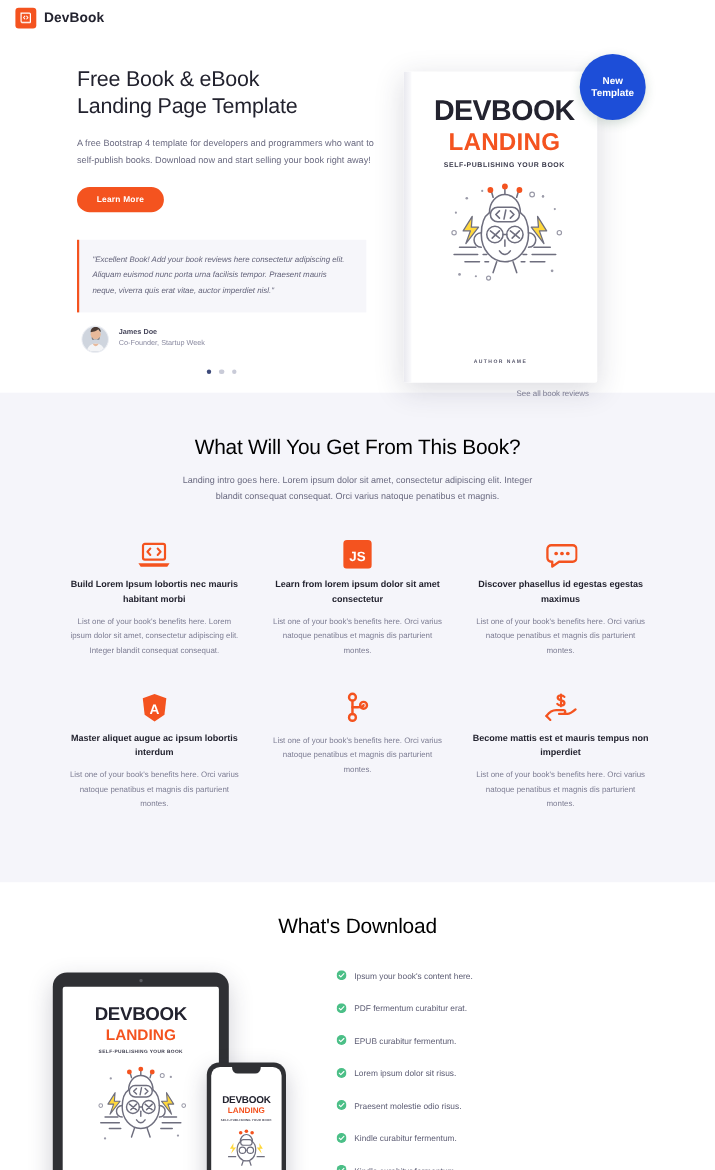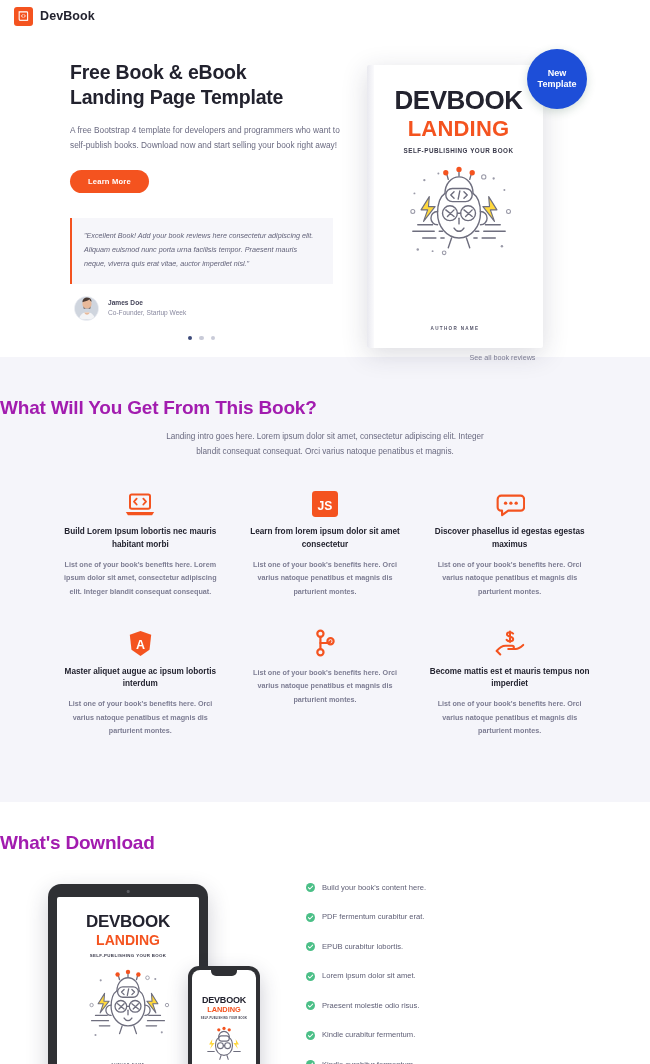--- a/index.html
+++ b/index.html
@@ -20,21 +20,21 @@
     width:19px; height:19px; border-radius:3px; background:#f4531f;
     display:flex; align-items:center; justify-content:center; position:relative;
   }
   .brand-logo svg { display:block; }
   .brand-name { font-size:12.5px; font-weight:bold; letter-spacing:.1px; color:#23232f; }
 
   
   .hero { display:flex; padding:28px 0 0 0; position:relative; height:325px; }
   .hero-left { width:355px; padding-left:70px; padding-right:14px; }
   .hero-title {
-    font-size:19.5px; font-weight:bold; line-height:1.28; color:#22222e;
+    font-size:19.5px; font-weight:normal; line-height:1.28; color:#22222e;
     letter-spacing:-.2px;
   }
   .hero-sub { margin-top:13px; font-size:8.3px; line-height:1.85; color:#6a6a80; max-width:272px; }
   .btn-primary {
     display:inline-block; margin-top:16px; background:#f4531f; color:#fff;
     font-size:7.6px; font-weight:bold; padding:7px 18px; border-radius:40px;
     border:none; cursor:pointer; letter-spacing:.2px;
   }
   .quote-wrap { margin-top:25px; }
   .quote {
@@ -76,28 +76,28 @@
     position:absolute; right:-44px; top:-16px; width:60px; height:60px; border-radius:50%;
     background:#1d4ed8; color:#fff; display:flex; align-items:center; justify-content:center;
     text-align:center; font-size:9px; font-weight:bold; line-height:1.25; z-index:3;
     box-shadow:0 3px 10px rgba(40,90,60,.2);
   }
   .reviews-link { position:absolute; left:0; right:0; top:293px; text-align:center;
     font-size:7.2px; color:#7b7b91; text-decoration:none; }
 
   
   .features { background:#f5f5fa; padding:40px 0 38px; }
-  .sec-title { font-size:19px; font-weight:bold; color:#a21caf; letter-spacing:-.2px; }
+  .sec-title { text-align:center; font-size:19px; font-weight:normal; color:#000000; letter-spacing:-.2px; }
   .sec-sub { text-align:center; font-size:8.2px; line-height:1.85; color:#6a6a80;
     margin:10px auto 0; max-width:330px; }
   .grid { display:flex; flex-wrap:wrap; padding:0 48px; margin-top:26px; }
   .card { width:33.333%; padding:0 12px; margin-bottom:27px; text-align:center; }
   .card-ico { height:32px; display:flex; align-items:flex-end; justify-content:center; margin-bottom:9px; }
   .card-h { font-size:8.2px; font-weight:bold; line-height:1.5; color:#23232f; }
-  .card-p { font-size:7.2px; line-height:1.85; color:#7d7d93; margin-top:7px;font-weight:bold; }
+  .card-p { font-size:7.2px; line-height:1.85; color:#7d7d93; margin-top:7px; }
 
   
   .included { padding:30px 0 18px; }
   .inc-body { display:flex; padding:22px 40px 0; align-items:flex-start; }
   .devices { width:250px; position:relative; height:225px; flex:none; }
   .tablet {
     position:absolute; left:8px; top:8px; width:160px; height:212px;
     background:#2f3034; border-radius:13px; padding:13px 9px 20px;
     box-shadow:0 8px 22px rgba(40,40,70,.22);
   }
@@ -417,42 +417,42 @@
           </div>
         </div>
       </div>
 
       <div class="checklist">
         <div class="ck">
           <span class="ck-ico"><svg width="9" height="9" viewBox="0 0 16 16">
                 <circle cx="8" cy="8" r="8" fill="#4bbf87"></circle>
                 <path d="M4.3 8.2l2.5 2.5 5-5.2" fill="none" stroke="#fff" stroke-width="1.8" stroke-linecap="round" stroke-linejoin="round"></path>
               </svg></span>
-          <span class="ck-txt">Build your book's content here.</span>
+          <span class="ck-txt">Ipsum your book's content here.</span>
         </div>
         <div class="ck">
           <span class="ck-ico"><svg width="9" height="9" viewBox="0 0 16 16">
                 <circle cx="8" cy="8" r="8" fill="#4bbf87"></circle>
                 <path d="M4.3 8.2l2.5 2.5 5-5.2" fill="none" stroke="#fff" stroke-width="1.8" stroke-linecap="round" stroke-linejoin="round"></path>
               </svg></span>
           <span class="ck-txt">PDF fermentum curabitur erat.</span>
         </div>
         <div class="ck">
           <span class="ck-ico"><svg width="9" height="9" viewBox="0 0 16 16">
                 <circle cx="8" cy="8" r="8" fill="#4bbf87"></circle>
                 <path d="M4.3 8.2l2.5 2.5 5-5.2" fill="none" stroke="#fff" stroke-width="1.8" stroke-linecap="round" stroke-linejoin="round"></path>
               </svg></span>
-          <span class="ck-txt">EPUB curabitur lobortis.</span>
-        </div>
-        <div class="ck">
-          <span class="ck-ico"><svg width="9" height="9" viewBox="0 0 16 16">
-                <circle cx="8" cy="8" r="8" fill="#4bbf87"></circle>
-                <path d="M4.3 8.2l2.5 2.5 5-5.2" fill="none" stroke="#fff" stroke-width="1.8" stroke-linecap="round" stroke-linejoin="round"></path>
-              </svg></span>
-          <span class="ck-txt">Lorem ipsum dolor sit amet.</span>
+          <span class="ck-txt">EPUB curabitur fermentum.</span>
+        </div>
+        <div class="ck">
+          <span class="ck-ico"><svg width="9" height="9" viewBox="0 0 16 16">
+                <circle cx="8" cy="8" r="8" fill="#4bbf87"></circle>
+                <path d="M4.3 8.2l2.5 2.5 5-5.2" fill="none" stroke="#fff" stroke-width="1.8" stroke-linecap="round" stroke-linejoin="round"></path>
+              </svg></span>
+          <span class="ck-txt">Lorem ipsum dolor sit risus.</span>
         </div>
         <div class="ck">
           <span class="ck-ico"><svg width="9" height="9" viewBox="0 0 16 16">
                 <circle cx="8" cy="8" r="8" fill="#4bbf87"></circle>
                 <path d="M4.3 8.2l2.5 2.5 5-5.2" fill="none" stroke="#fff" stroke-width="1.8" stroke-linecap="round" stroke-linejoin="round"></path>
               </svg></span>
           <span class="ck-txt">Praesent molestie odio risus.</span>
         </div>
         <div class="ck">
           <span class="ck-ico"><svg width="9" height="9" viewBox="0 0 16 16">

